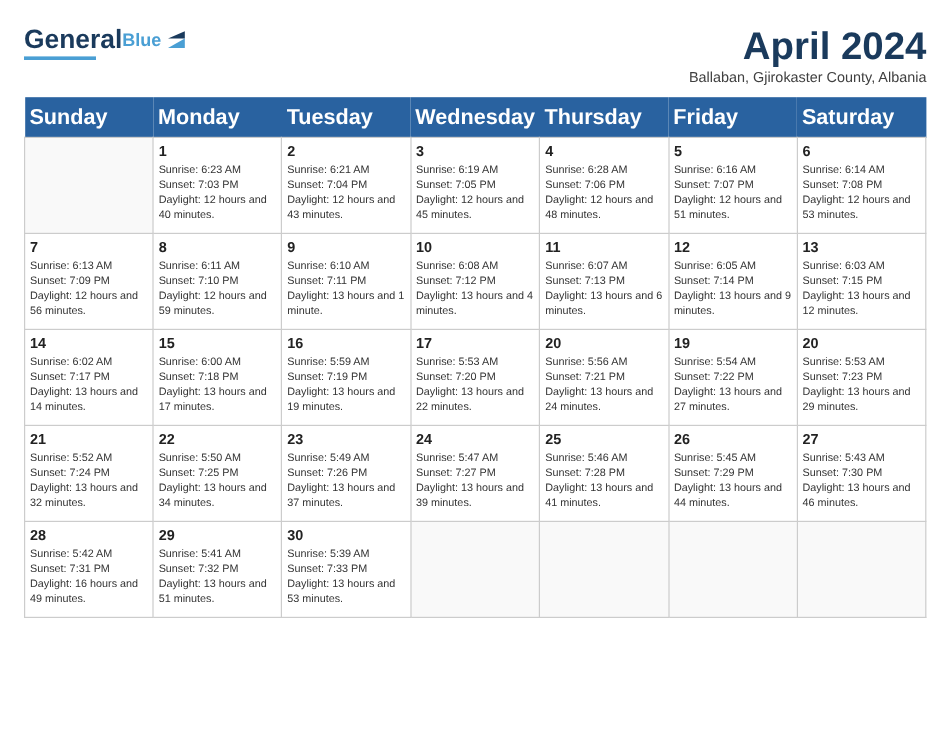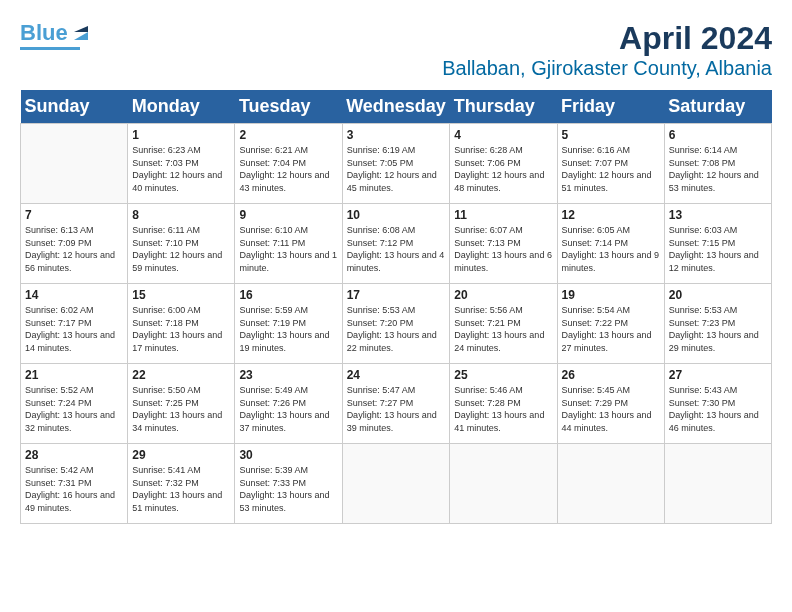--- a/index.html
+++ b/index.html
@@ -24,22 +24,22 @@
     .title-area {
       text-align: right;
       margin-left: 33px;
     }
     .month-title {
       font-size: 32px;
       font-weight: bold;
       color: #1a3a5c;
     }
     .location {
-      font-size: 20px;
-      color: #0369a1;
+      font-size: 12px;
+      color: #404040;
     }
     .calendar {
       width: 100%;
       border-collapse: collapse;
       font-size: 10px;
     }
     .calendar th {
       background: #2962a0;
       color: #fff;
       padding: 6px 4px;
@@ -69,21 +69,22 @@
     .empty-cell {
       background: #f9f9f9;
     }
   </style>
 </head>
 <body>
 
 <div class="header-area">
   <div class="logo">
     <div style="display:flex;align-items:center;gap:0;">
-      <span style="font-size:22px;font-weight:bold;color:#4a9fd4;">Blue</span>
+      <span style="font-size:22px;font-weight:bold;color:#1a3a5c;">General</span>
+      <span style="font-size:15px;font-weight:bold;color:#4a9fd4;">Blue</span>
 
       <svg width="22" height="22" viewBox="0 0 22 22" style="margin-left:2px;">
         <polygon points="4,18 18,10 18,18" fill="#4a9fd4"></polygon>
         <polygon points="4,10 18,4 18,10" fill="#1a3a5c"></polygon>
       </svg>
     </div>
     <div style="width:60px;height:3px;background:#4a9fd4;margin-top:1px;"></div>
   </div>
   <div class="title-area">
     <div class="month-title">April 2024</div>

